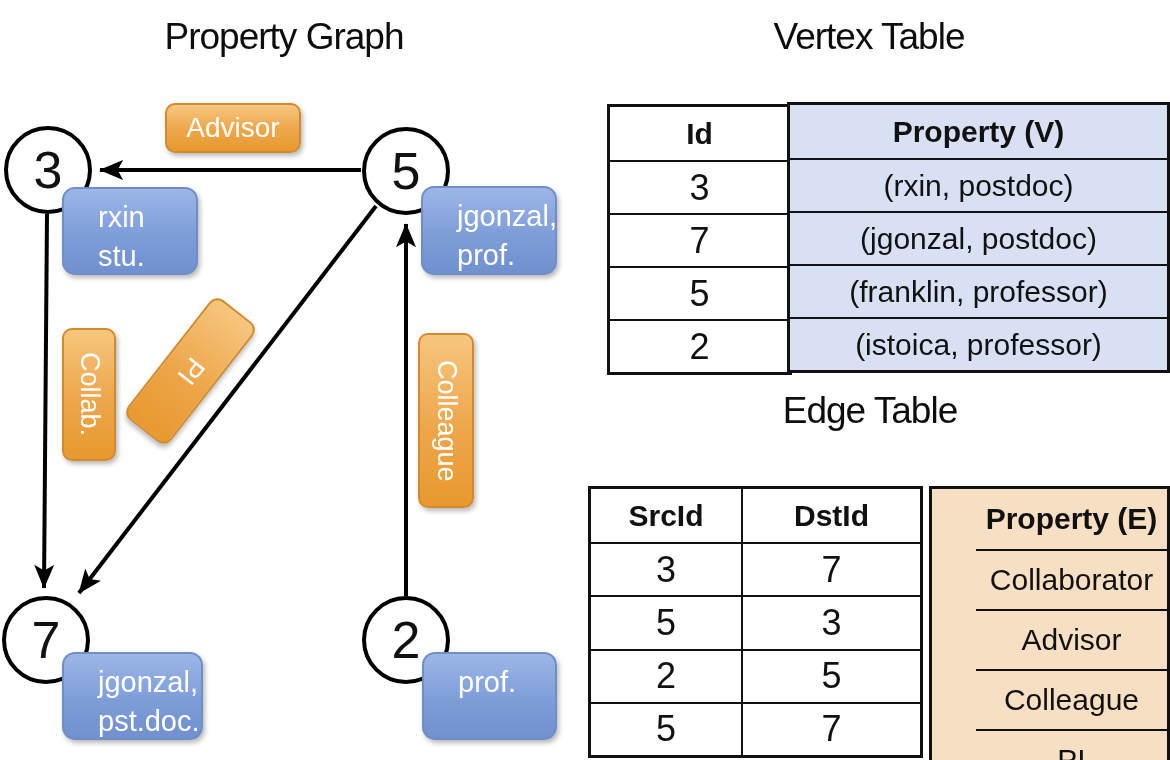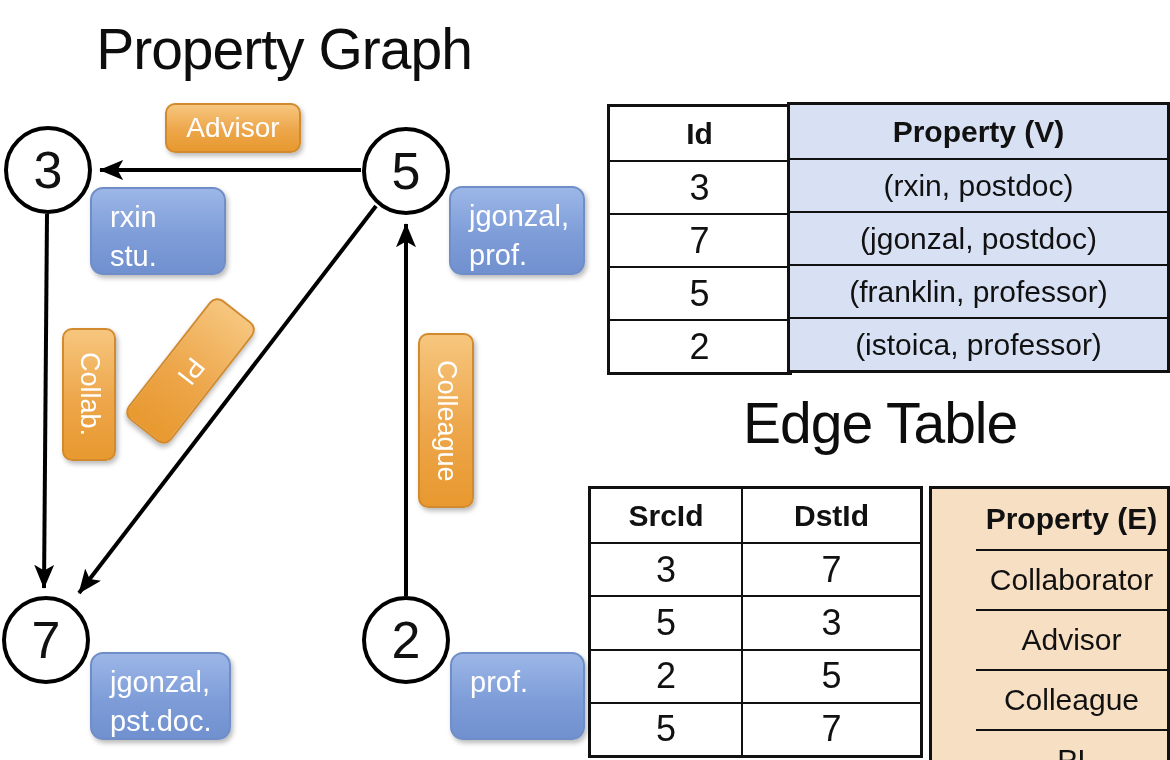--- a/index.html
+++ b/index.html
@@ -1,20 +1,20 @@
 <!DOCTYPE html>
 <html><head>
 <meta charset="utf-8">
 <style>
   html,body{margin:0;padding:0;background:#fff;}
   .canvas{
     position:relative;width:1170px;height:760px;background:#ffffff;
     font-family:"Liberation Sans", sans-serif;color:#111;overflow:hidden;
   }
-  .title{position:absolute;font-size:57px;font-weight:400;letter-spacing:-1px;white-space:nowrap;color:#0d0d0d;}
+  .title{position:absolute;font-size:37px;font-weight:400;letter-spacing:-1px;white-space:nowrap;color:#0d0d0d;}
   .graph-title{left:88px;top:16px;width:392px;text-align:center;}
   .vertex-title{left:713px;top:16px;width:312px;text-align:center;}
   .edge-title{left:743px;top:390px;width:254px;text-align:center;}
 
   .edges{position:absolute;left:0;top:0;}
 
   .node{
     position:absolute;width:80px;height:80px;border:4px solid #000;border-radius:50%;
     background:#fff;display:flex;align-items:center;justify-content:center;
     font-size:52px;font-weight:300;z-index:2;
@@ -35,22 +35,22 @@
   .vert{writing-mode:vertical-rl;text-orientation:mixed;font-size:27px;}
   .advisor{left:165px;top:103px;width:136px;height:50px;}
   .collab{left:62px;top:328px;width:54px;height:133px;}
   .pi{left:163px;top:295px;width:55px;height:152px;transform:rotate(38deg);}
   .colleague{left:418px;top:333px;width:56px;height:175px;}
 
   .vprop{
     position:absolute;z-index:3;
     background:linear-gradient(180deg,#9cb6e7 0%,#7e9dd8 55%,#7090cf 100%);
     border:2px solid #6f8ec7;border-radius:13px;color:#fff;
-    font-size:29px;line-height:1.35;padding:9px 0 0 18px;
-    box-shadow:2px 3px 5px rgba(0,0,0,0.28);box-sizing:border-box;margin-left:28px;
+    font-size:29px;line-height:1.35;padding:9px 0 0 34px;
+    box-shadow:2px 3px 5px rgba(0,0,0,0.28);box-sizing:border-box;
   }
   .rxin{left:62px;top:187px;width:136px;height:88px;}
   .franklin{left:421px;top:186px;width:136px;height:89px;}
   .jgonzal{left:62px;top:652px;width:141px;height:88px;}
   .istoica{left:422px;top:652px;width:135px;height:88px;}
 
   .tblbox{
     position:absolute;border:3px solid #111;box-sizing:border-box;background:#fff;
     display:grid;grid-template-rows:repeat(5,1fr);
   }
@@ -67,20 +67,21 @@
   .vt-prop{left:787px;top:102px;width:383px;height:271px;background:#d8e1f3;}
   .et-ids{left:588px;top:486px;width:335px;height:272px;}
   .et-prop{left:929px;top:486px;width:241px;height:306px;background:#f7dfc4;padding-left:44px;}
 </style>
 </head>
 <body>
 
 <div class="canvas">
 
   <div class="title graph-title">Property Graph</div>
+  <div class="title vertex-title">Vertex Table</div>
   <div class="title edge-title">Edge Table</div>
 
   <svg class="edges" width="1170" height="760" viewBox="0 0 1170 760">
     <defs>
       <marker id="arrow" markerWidth="6.5" markerHeight="5" refX="5.8" refY="2.5" orient="auto" markerUnits="strokeWidth">
         <path d="M0,0 L6,2.5 L0,5 L1.4,2.5 Z" fill="#000"></path>
       </marker>
     </defs>
     <line x1="361" y1="170" x2="100" y2="170" stroke="#000" stroke-width="4" marker-end="url(#arrow)"></line>
     <line x1="47" y1="214" x2="44" y2="588" stroke="#000" stroke-width="4" marker-end="url(#arrow)"></line>

